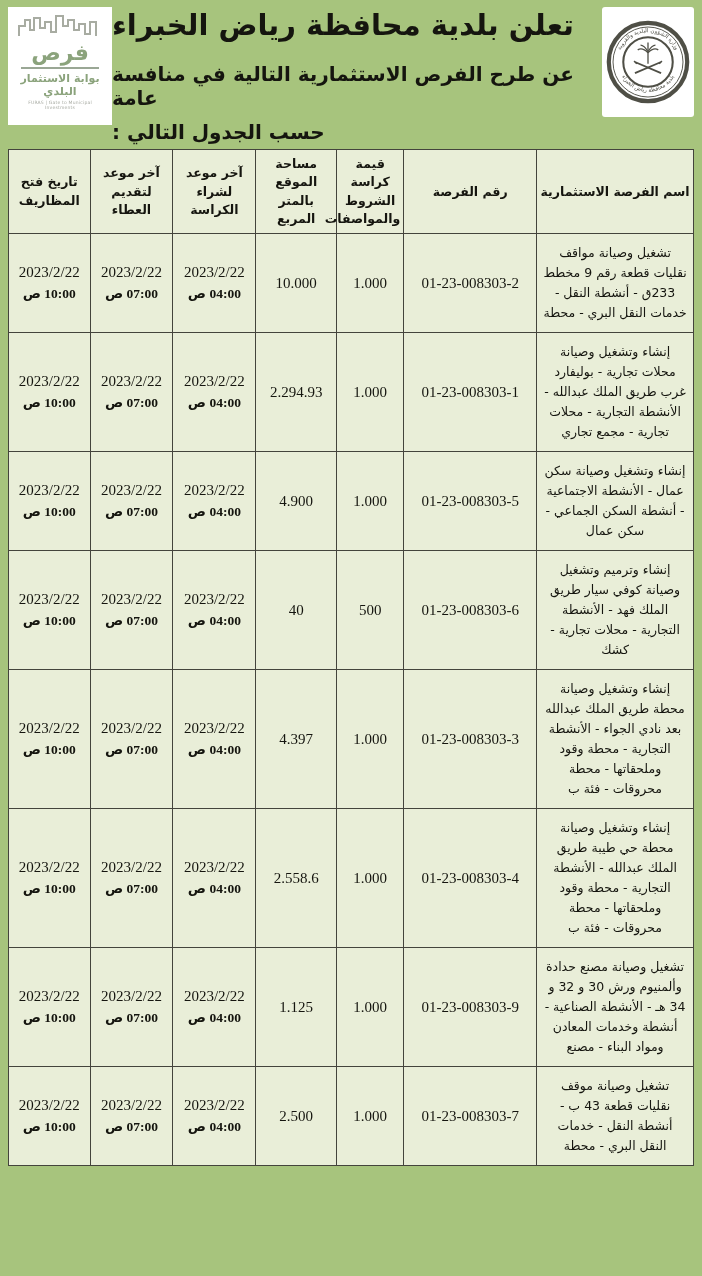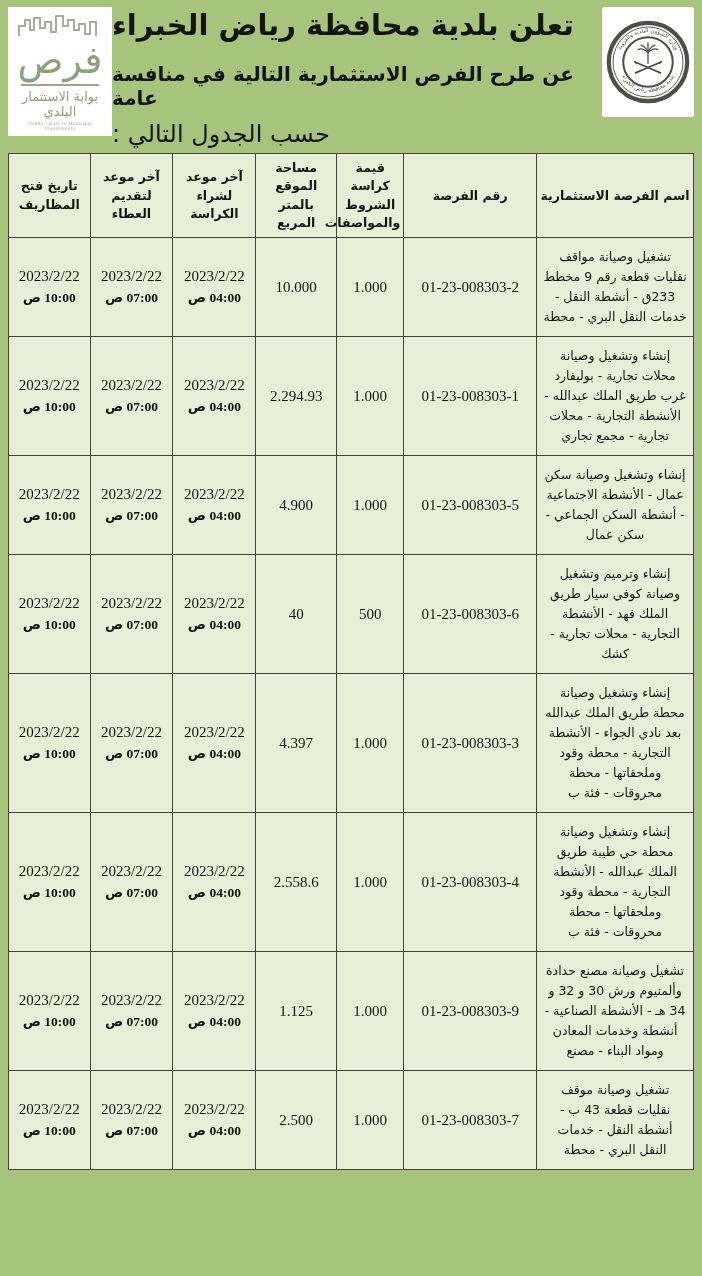--- a/index.html
+++ b/index.html
@@ -12,29 +12,29 @@
     direction: rtl;
     overflow: hidden;
   }
   .page { width: 702px; height: 1276px; padding: 7px 8px; display: flex; flex-direction: column; }
 
   
   .hdr { display: flex; align-items: flex-start; margin-bottom: 5px; }
   .titles { flex: 1; text-align: left; padding-top: 2px; }
   .title-main  { font-size: 29px; font-weight: bold; line-height: 1.15; }
   .title-sub   { font-size: 20px; font-weight: bold; margin-top: 20px; }
-  .title-sub2  { font-size: 24px; font-weight: normal; margin-top: 10px; }
+  .title-sub2  { font-size: 20px; font-weight: bold; margin-top: 10px; }
 
   .furas-box {
     width: 104px; min-height: 118px; background: #ffffff;
     padding: 6px 5px 5px; text-align: center; flex: 0 0 auto;
   }
-  .furas-word { font-size: 38px; font-weight: normal; color: #8ba37c; line-height: 1.05; }
+  .furas-word { font-size: 22px; font-weight: bold; color: #8ba37c; line-height: 1.05; }
   .furas-rule { border-top: 2px solid #9aa795; margin: 3px 8px; }
-  .furas-tag  { font-size: 13px; font-weight: normal; color: #8ba37c; }
+  .furas-tag  { font-size: 11px; font-weight: bold; color: #8ba37c; }
   .furas-tag-en { font-size: 4.5px; color: #a9aca4; margin-top: 2px; letter-spacing: .2px; }
 
   .seal-box {
     width: 92px; height: 110px; background: #ffffff; border-radius: 3px;
     flex: 0 0 auto; display: flex; align-items: center; justify-content: center;
   }
 
   
   table { width: 100%; border-collapse: collapse; table-layout: fixed; }
   col.c-name   { width: 22.9%; }

